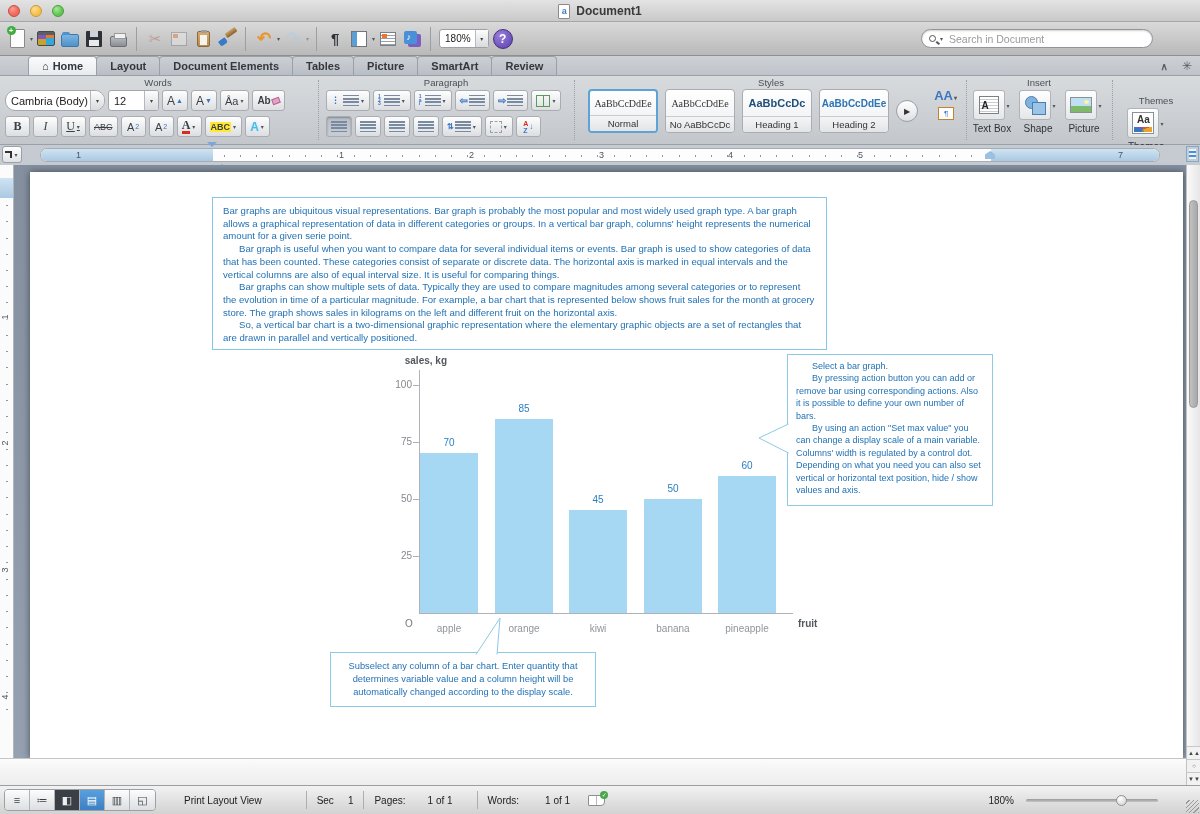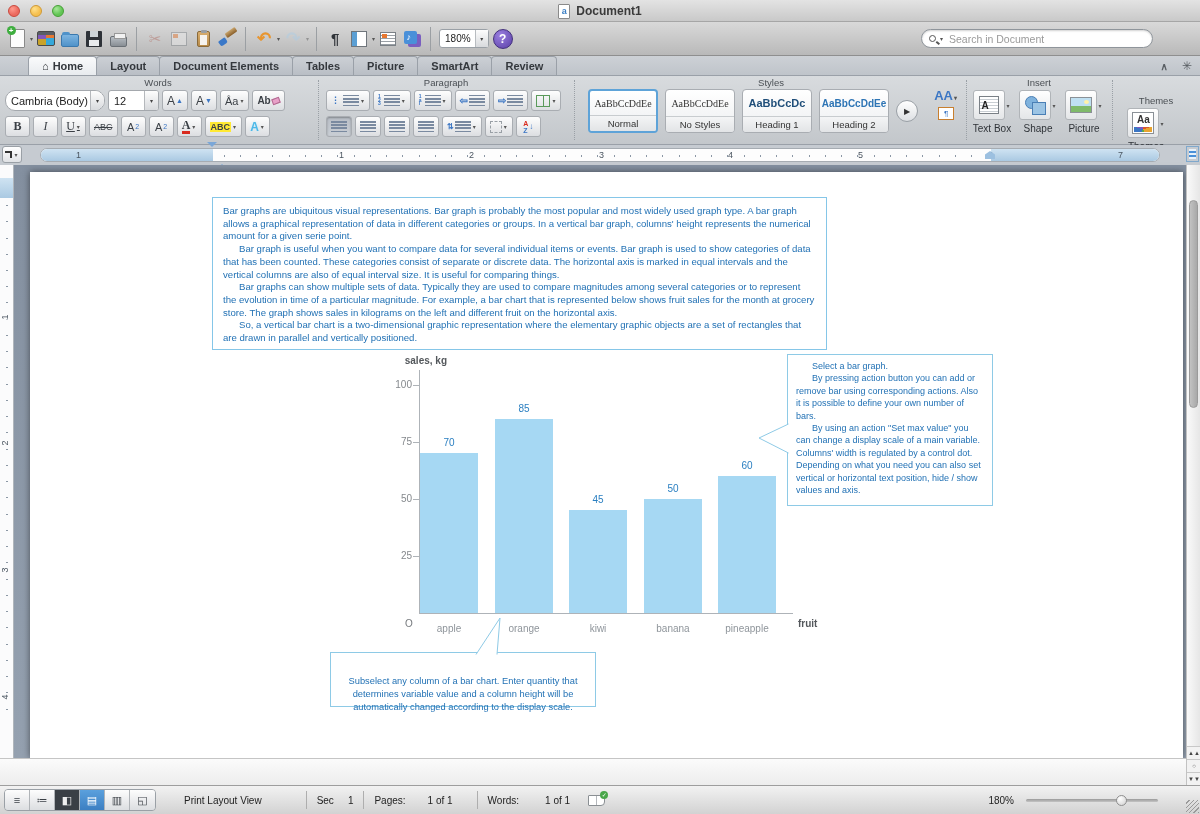--- a/index.html
+++ b/index.html
@@ -168,21 +168,21 @@
   .chart-label{position:absolute;font-size:10px;font-weight:bold;color:#54585c;}
   .origin{position:absolute;font-size:10px;color:#75797d;}
   .ytick-label{position:absolute;left:352px;width:30px;text-align:right;font-size:10px;color:#85898d;}
   .ytick-mark{position:absolute;left:383px;width:6px;height:1px;background:#aeb3b8;}
   .bar{position:absolute;background:#a6d8f3;}
   .bar-value{position:absolute;width:100px;text-align:center;font-size:10px;color:#2a7fc1;}
   .bar-cat{position:absolute;width:100px;text-align:center;font-size:10px;color:#8f959b;}
   .callout{position:absolute;border:1px solid #8ecae6;background:#fff;color:#2372b5;}
   #callout-right{left:757px;top:182px;width:206px;height:152px;padding:5px 8px;font-size:9px;line-height:12.4px;}
   #callout-right p{margin:0;text-indent:16px;}
-  #callout-bottom{left:300px;top:480px;width:266px;height:55px;padding:22px 5px;font-size:9.3px;line-height:13px;text-align:center;}
+  #callout-bottom{left:300px;top:480px;width:266px;height:55px;padding:7px 5px;font-size:9.3px;line-height:13px;text-align:center;}
   #callout-bottom p{margin:0;}
   #tails{position:absolute;left:0;top:0;pointer-events:none;}
 
   
   #vscroll{position:absolute;left:1186px;top:165px;width:14px;height:581px;
     background:linear-gradient(to right,#fafafa,#e6e6e6);border-left:1px solid #c2c2c2;}
   #vthumb{position:absolute;left:2px;top:35px;width:9px;height:208px;border-radius:5px;
     background:linear-gradient(to right,#c2c2c2,#a8a8a8);border:1px solid #9a9a9a;}
   #navbtns{position:absolute;left:1186px;top:746px;width:14px;height:39px;border-left:1px solid #c2c2c2;background:#f2f2f2;}
   .navb{width:14px;height:13px;border-top:1px solid #c8c8c8;font-size:6px;color:#444;display:flex;align-items:center;justify-content:center;}
@@ -430,21 +430,21 @@
 
     <div style="position:absolute;left:578px;top:0;width:386px;height:69px;">
       <div class="rgroup-label">Styles</div>
       <div class="rrow" style="left:10px;top:13px;gap:7px;justify-content:flex-end;">
         <span class="chip sel">
           <span class="prev serif" style="font-size:10px;">AaBbCcDdEe</span>
           <span class="cname">Normal</span>
         </span>
         <span class="chip">
           <span class="prev serif" style="font-size:10px;">AaBbCcDdEe</span>
-          <span class="cname">No Styles</span>
+          <span class="cname">No AaBbCcDc</span>
         </span>
         <span class="chip">
           <span class="prev" style="font-size:11px;font-weight:bold;color:#1f4e79;">AaBbCcDc</span>
           <span class="cname">Heading 1</span>
         </span>
         <span class="chip">
           <span class="prev" style="font-size:10px;font-weight:bold;color:#2e75b5;">AaBbCcDdEe</span>
           <span class="cname">Heading 2</span>
         </span>
         <span class="morebtn">▶</span>

